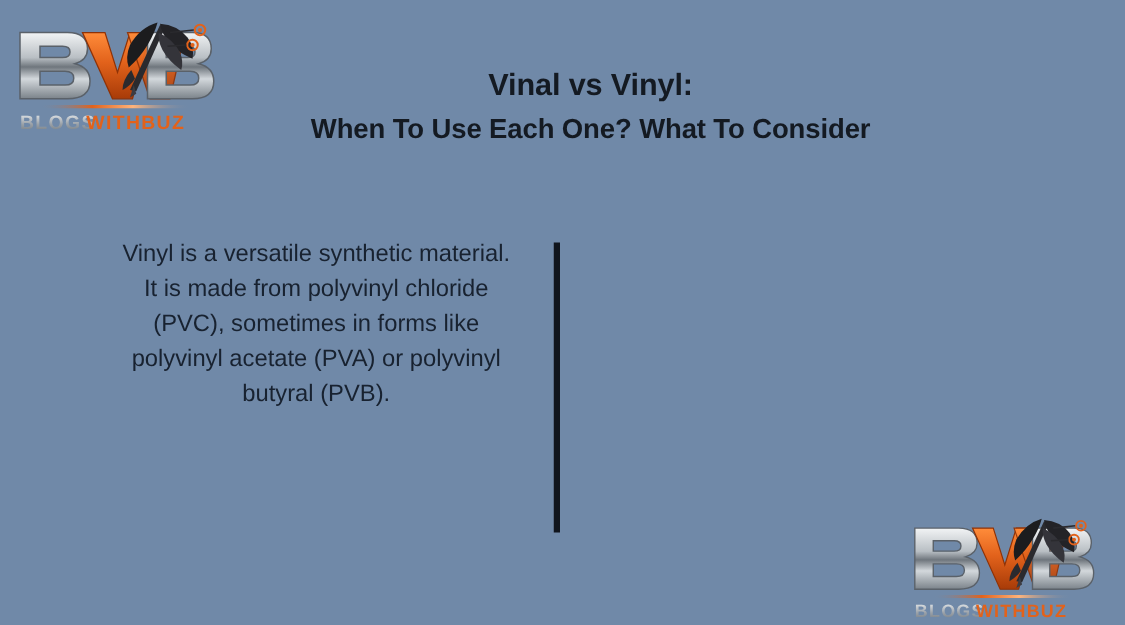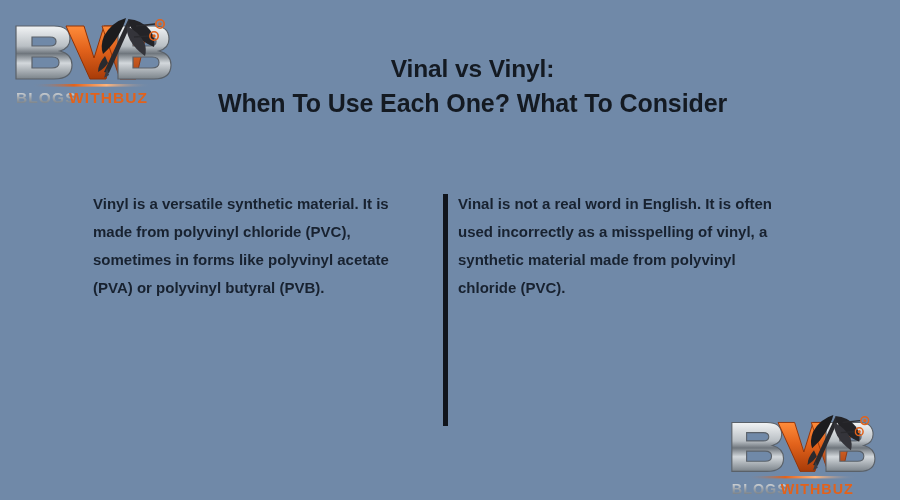--- a/index.html
+++ b/index.html
@@ -59,39 +59,40 @@
     color: #141a22;
     font-family: "Liberation Sans", sans-serif;
     font-weight: bold;
     font-size: 24.5px;
     line-height: 34px;
     letter-spacing: -0.1px;
     white-space: nowrap;
     margin-left: 45px;
   }
   .title-line-2 {
-    font-size: 25px;
+    font-size: 22px;
   }
 
   
   #columns {
     position: absolute;
     left: 0;
     top: 190px;
     width: 900px;
     height: 250px;
   }
   .col {
     position: absolute;
     top: 0;
+    text-align: center;
     color: #182230;
     font-family: "Liberation Sans", sans-serif;
-    font-size: 15px;
+    font-size: 19px;
     line-height: 28px;
-    font-weight: bold;
+    font-weight: normal;
   }
   .col-left {
     left: 93px;
     width: 320px;
   }
   .col-right {
     left: 458px;
     width: 320px;
   }
 
@@ -182,21 +183,20 @@
     </svg>
   </div>
 
   <div id="title-block">
     <div class="title-line title-line-1" style="color: rgb(20, 26, 34);">Vinal vs Vinyl:</div>
     <div class="title-line title-line-2" style="color: rgb(20, 26, 34);">When To Use Each One? What To Consider</div>
   </div>
 
   <div id="columns">
     <div class="col col-left" style="color: rgb(24, 34, 48);">Vinyl is a versatile synthetic material. It is made from polyvinyl chloride (PVC), sometimes in forms like polyvinyl acetate (PVA) or polyvinyl butyral (PVB).</div>
-    <div class="col col-right" style="color: rgb(24, 34, 48);">Vinal is not a real word in English. It is often used incorrectly as a misspelling of vinyl, a synthetic material made from polyvinyl chloride (PVC).</div>
   </div>
 
   <div id="divider" style="background: rgb(16, 21, 29);"></div>
 
   <div class="logo logo-bottom">
     <svg viewBox="0 0 168 104" xmlns="http://www.w3.org/2000/svg" aria-label="BWB Blogs With Buz logo">
       <defs>
         <linearGradient id="silverB" x1="0" y1="0" x2="0" y2="1">
           <stop offset="0%" stop-color="#f2f4f5"></stop>
           <stop offset="38%" stop-color="#b9bfc4"></stop>

